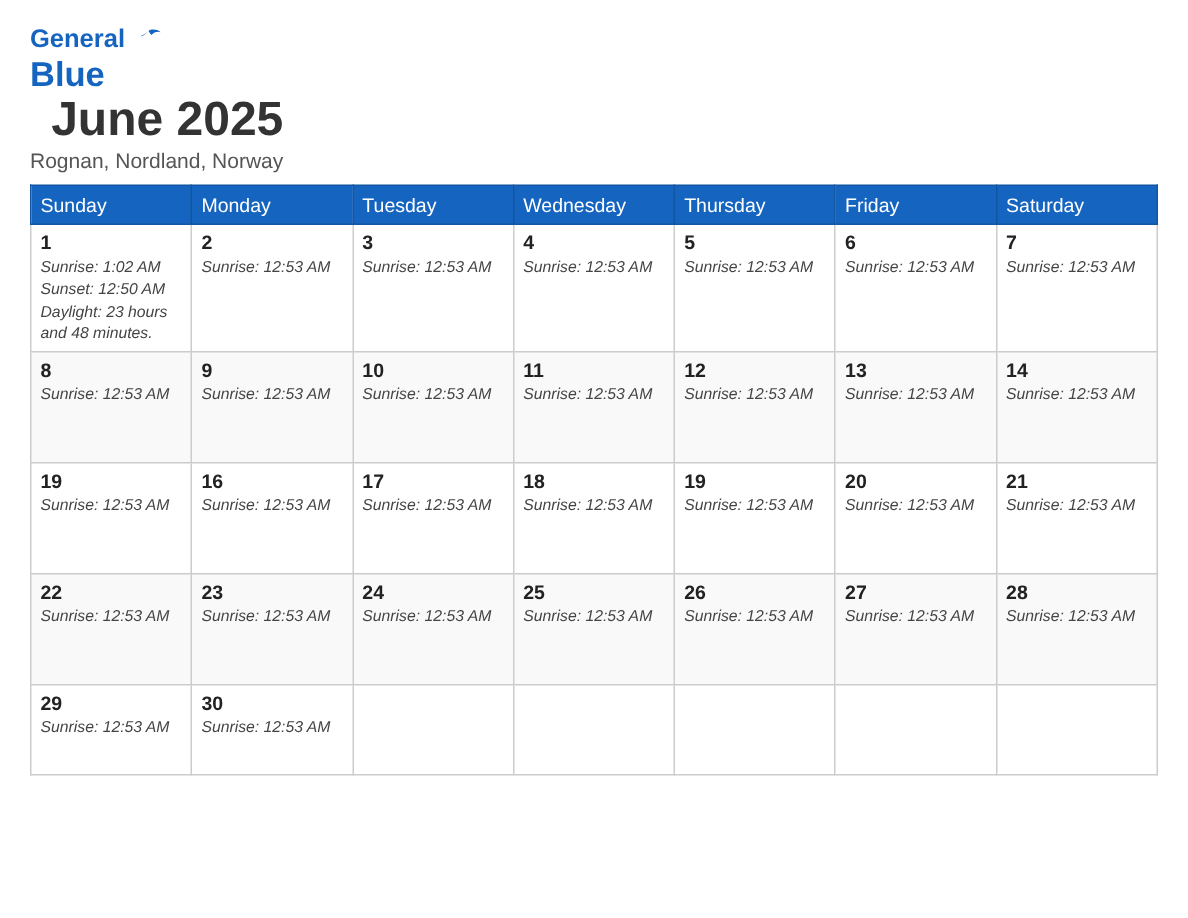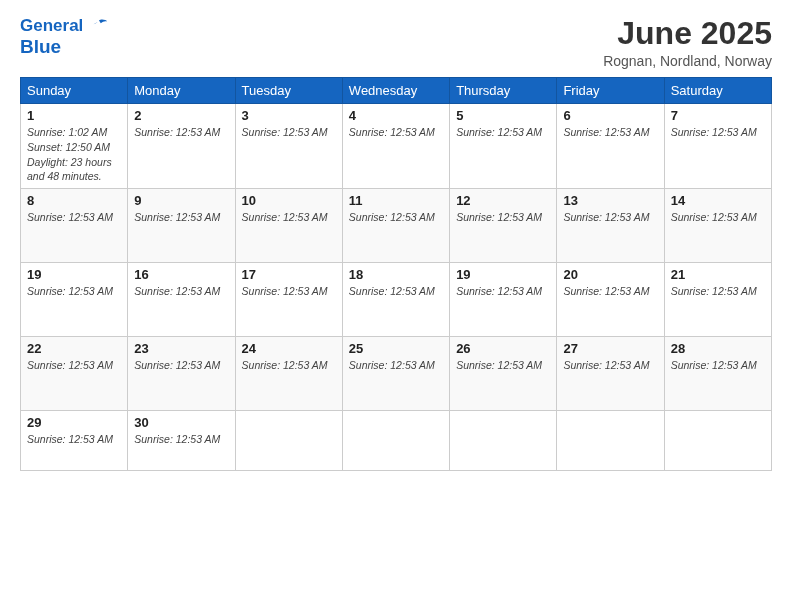--- a/index.html
+++ b/index.html
@@ -11,23 +11,24 @@
       overflow: hidden;
     }
     .page {
       width: 792px;
       height: 612px;
       background: #fff;
       padding: 16px 20px 10px 20px;
     }
     .header {
       display: flex;
-      justify-content: space-between;
+      justify-content: center;
       align-items: flex-start;
       margin-bottom: 8px;
+      flex-direction: column;
     }
     .logo {
       display: flex;
       align-items: center;
     }
     .logo-icon {
       width: 18px;
       height: 18px;
       margin-left: 2px;
       margin-top: -2px;
@@ -98,21 +99,21 @@
   <div class="header">
     <div class="logo">
       <div>
         <div style="font-size:17px;font-weight:bold;color:#333;line-height:1.15;">
           <span style="color:#1565c0;">General</span>
           <svg class="logo-icon" viewBox="0 0 20 20" style="display:inline-block;vertical-align:middle;margin-left:2px;">
             <path d="M10 4 C12 2, 18 3, 19 5 C17 4, 14 5, 12 7 L10 4Z" fill="#1565c0"></path>
             <path d="M10 4 C8 6, 6 8, 4 8 C6 7, 8 6, 10 4Z" fill="#1565c0"></path>
           </svg>
         </div>
-        <div style="font-size:19px;font-weight:bold;color:#1565c0;line-height:1.15;">Blue</div>
+        <div style="font-size:23px;font-weight:bold;color:#1565c0;line-height:1.15;">Blue</div>
       </div>
     </div>
     <div class="title-block">
       <div class="calendar-title">June 2025</div>
       <div class="calendar-subtitle">Rognan, Nordland, Norway</div>
     </div>
   </div>
 
   <table class="calendar">
     <thead>

